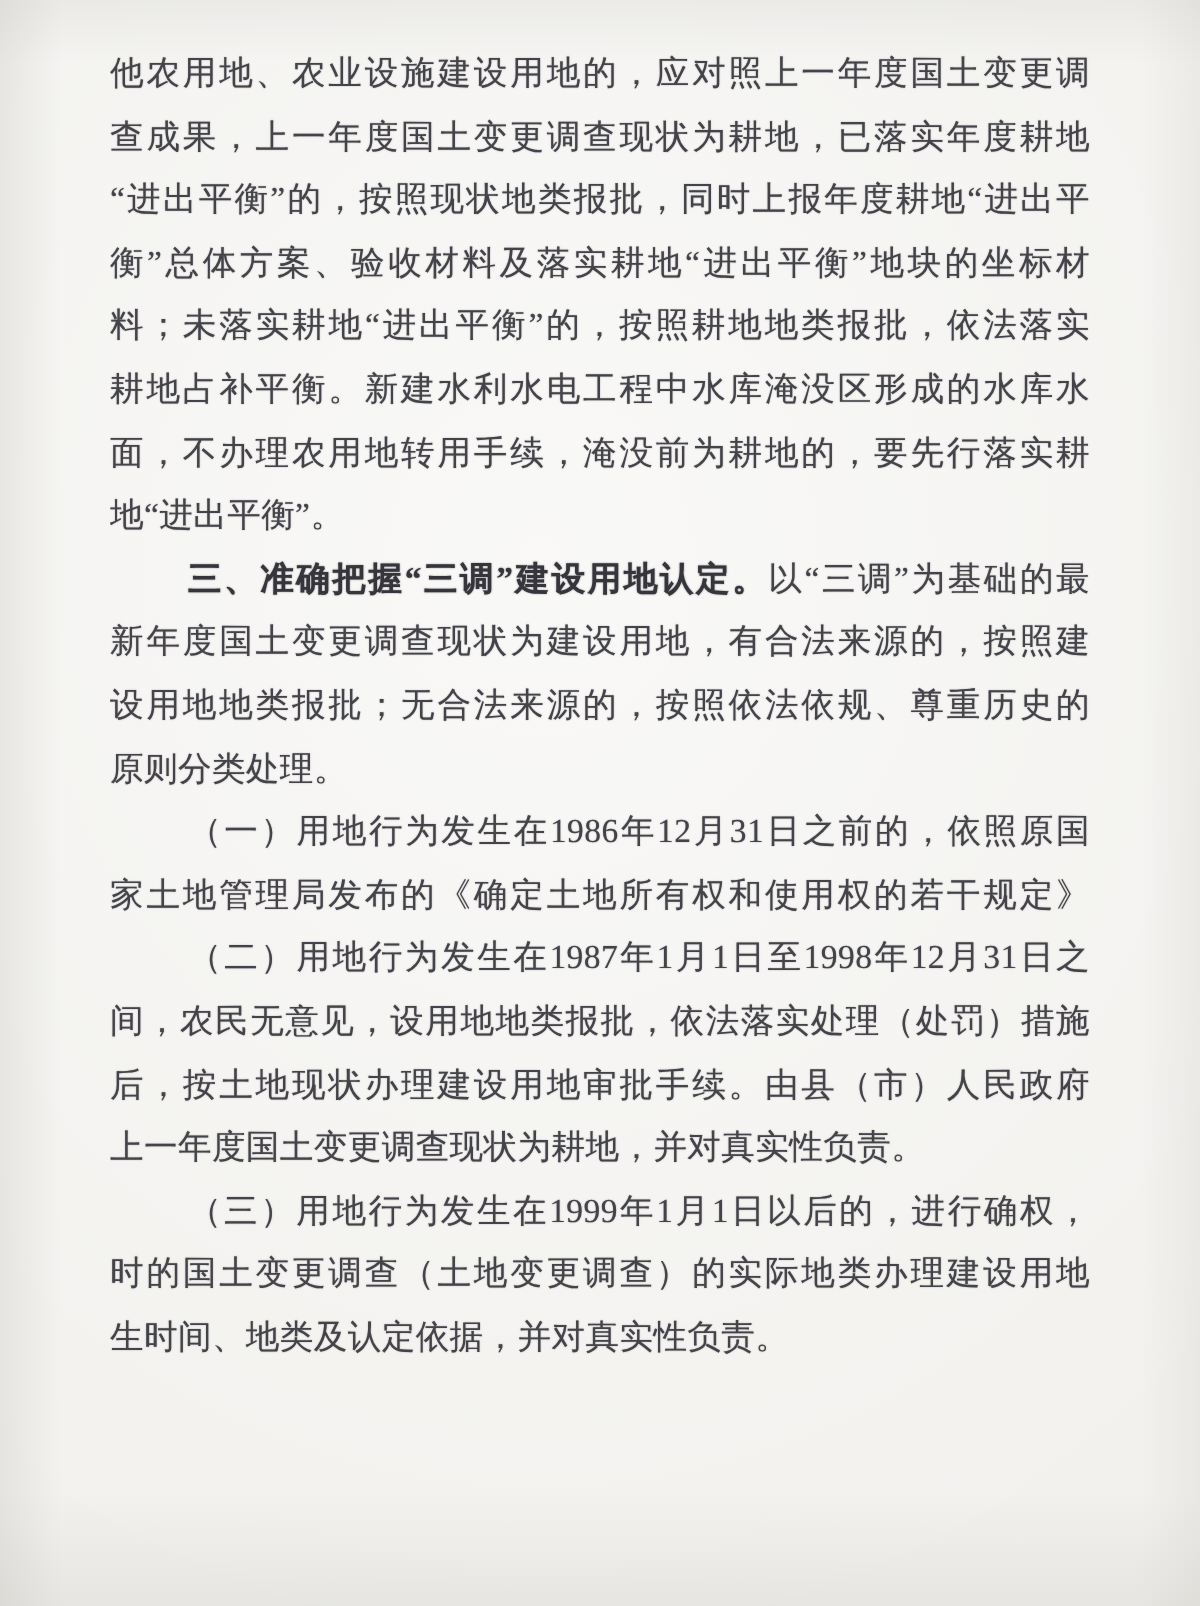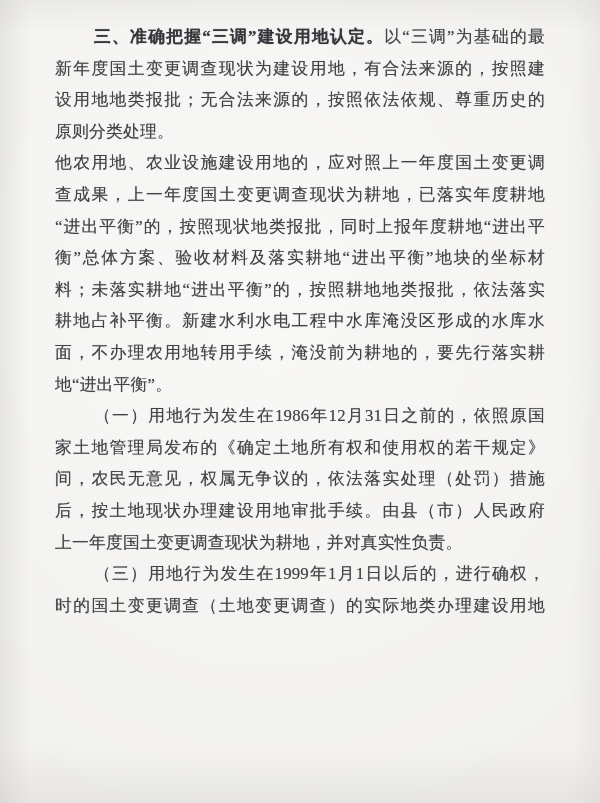--- a/index.html
+++ b/index.html
@@ -51,42 +51,44 @@
     color: #35353b;
     text-shadow: 0 0 0.9px rgba(47,47,53,0.6);
   }
 </style>
 </head>
 <body>
 
 <div class="scan-page">
   <div class="text-block" id="text-block">
       <div>
-        <div class="doc-line indent"><span class="seg bold">三、准确把握“三调”建设用地认定。</span><span class="seg">以“三调”为基础的最</span></div>
-        <div class="doc-line"><span class="seg">新年度国土变更调查现状为建设用地，有合法来源的，按照建</span></div>
-        <div class="doc-line"><span class="seg">设用地地类报批；无合法来源的，按照依法依规、尊重历史的</span></div>
-        <div class="doc-line last"><span class="seg">原则分类处理。</span></div>
-      </div>
-      <div>
         <div class="doc-line"><span class="seg">他农用地、农业设施建设用地的，应对照上一年度国土变更调</span></div>
         <div class="doc-line"><span class="seg">查成果，上一年度国土变更调查现状为耕地，已落实年度耕地</span></div>
         <div class="doc-line"><span class="seg">“进出平衡”的，按照现状地类报批，同时上报年度耕地“进出平</span></div>
         <div class="doc-line"><span class="seg">衡”总体方案、验收材料及落实耕地“进出平衡”地块的坐标材</span></div>
         <div class="doc-line"><span class="seg">料；未落实耕地“进出平衡”的，按照耕地地类报批，依法落实</span></div>
         <div class="doc-line"><span class="seg">耕地占补平衡。新建水利水电工程中水库淹没区形成的水库水</span></div>
         <div class="doc-line"><span class="seg">面，不办理农用地转用手续，淹没前为耕地的，要先行落实耕</span></div>
         <div class="doc-line last"><span class="seg">地“进出平衡”。</span></div>
       </div>
       <div>
+        <div class="doc-line indent"><span class="seg bold">三、准确把握“三调”建设用地认定。</span><span class="seg">以“三调”为基础的最</span></div>
+        <div class="doc-line"><span class="seg">新年度国土变更调查现状为建设用地，有合法来源的，按照建</span></div>
+        <div class="doc-line"><span class="seg">设用地地类报批；无合法来源的，按照依法依规、尊重历史的</span></div>
+        <div class="doc-line last"><span class="seg">原则分类处理。</span></div>
+      </div>
+      <div>
         <div class="doc-line indent"><span class="seg">（一）用地行为发生在1986年12月31日之前的，依照原国</span></div>
         <div class="doc-line"><span class="seg">家土地管理局发布的《确定土地所有权和使用权的若干规定》</span></div>
       </div>
       <div>
-        <div class="doc-line"><span class="seg">间，农民无意见，权属无争议的，依法落实处理（处罚）措施</span></div>
+        <div class="doc-line indent"><span class="seg">（二）用地行为发生在1987年1月1日至1998年12月31日之</span></div>
+        <div class="doc-line"><span class="seg">间，农民无意见，设用地地类报批，依法落实处理（处罚）措施</span></div>
         <div class="doc-line"><span class="seg">后，按土地现状办理建设用地审批手续。由县（市）人民政府</span></div>
         <div class="doc-line last"><span class="seg">上一年度国土变更调查现状为耕地，并对真实性负责。</span></div>
       </div>
       <div>
         <div class="doc-line indent"><span class="seg">（三）用地行为发生在1999年1月1日以后的，进行确权，</span></div>
         <div class="doc-line"><span class="seg">时的国土变更调查（土地变更调查）的实际地类办理建设用地</span></div>
+        <div class="doc-line last"><span class="seg">生时间、地类及认定依据，并对真实性负责。</span></div>
       </div>
     </div>
 </div>
 
 </body></html>

